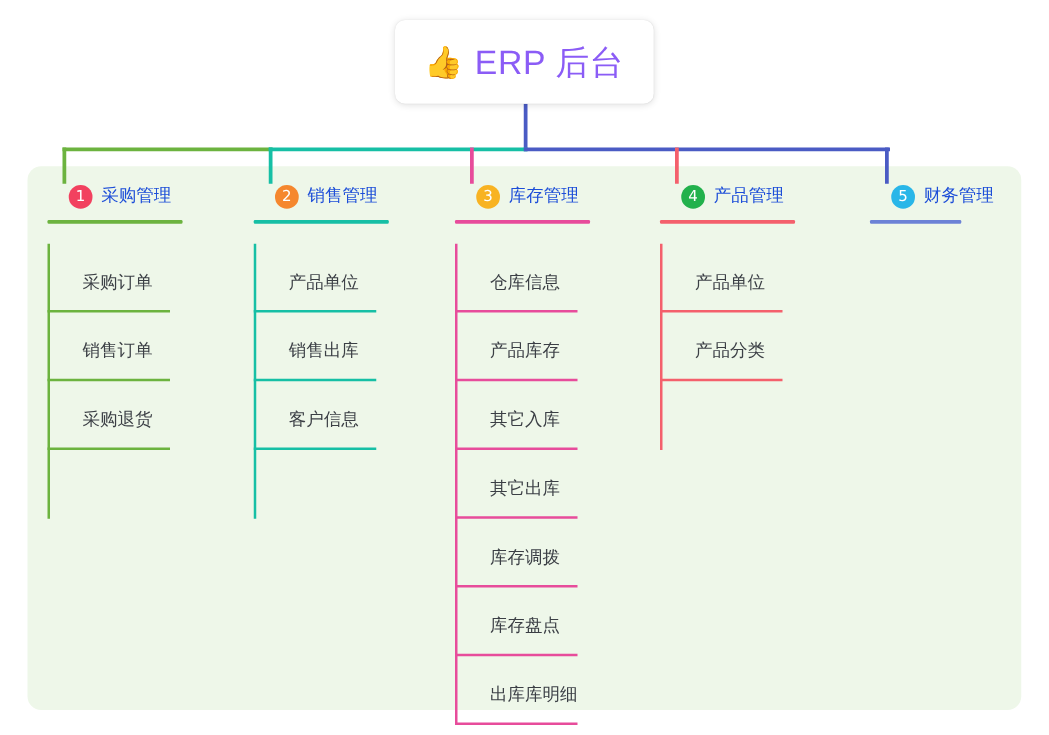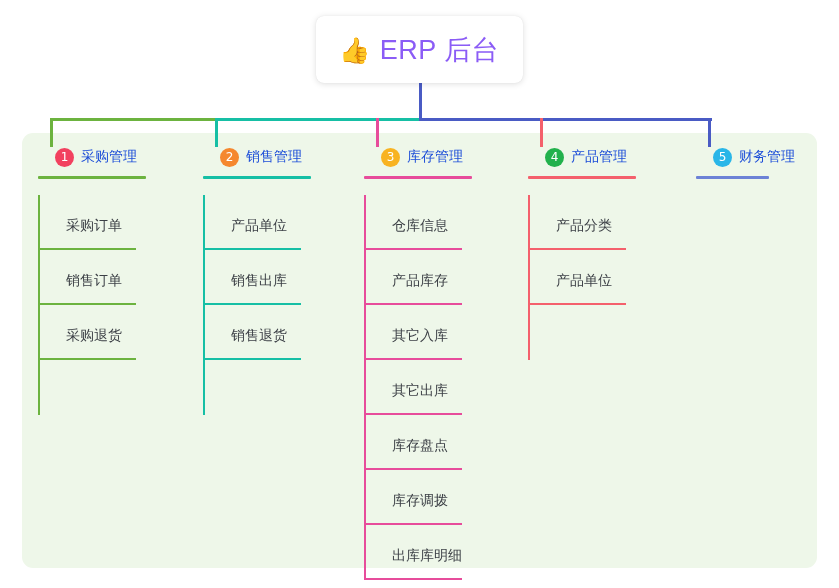--- a/index.html
+++ b/index.html
@@ -183,21 +183,21 @@
         <div class="spine" style="background: rgb(22, 191, 165); height: 220px;"></div>
         <div class="item">
           <span class="item-label">产品单位</span>
           <div class="item-rule" style="background: rgb(22, 191, 165); width: 98px;"></div>
         </div>
         <div class="item">
           <span class="item-label">销售出库</span>
           <div class="item-rule" style="background: rgb(22, 191, 165); width: 98px;"></div>
         </div>
         <div class="item">
-          <span class="item-label">销售退货</span>
+          <span class="item-label">客户信息</span>
           <div class="item-rule" style="background: rgb(22, 191, 165); width: 98px;"></div>
         </div>
       </div>
     </div>
     <div class="column" style="left: 364px; width: 160px;">
       <div class="col-head">
         <span class="badge" style="background: rgb(248, 179, 34);">3</span>
         <span class="col-title">库存管理</span>
       </div>
       <div class="head-rule" style="background: rgb(231, 76, 155); width: 108px; margin-left: 0px;"></div>
@@ -213,49 +213,49 @@
         </div>
         <div class="item">
           <span class="item-label">其它入库</span>
           <div class="item-rule" style="background: rgb(231, 76, 155); width: 98px;"></div>
         </div>
         <div class="item">
           <span class="item-label">其它出库</span>
           <div class="item-rule" style="background: rgb(231, 76, 155); width: 98px;"></div>
         </div>
         <div class="item">
+          <span class="item-label">库存调拨</span>
+          <div class="item-rule" style="background: rgb(231, 76, 155); width: 98px;"></div>
+        </div>
+        <div class="item">
           <span class="item-label">库存盘点</span>
-          <div class="item-rule" style="background: rgb(231, 76, 155); width: 98px;"></div>
-        </div>
-        <div class="item">
-          <span class="item-label">库存调拨</span>
           <div class="item-rule" style="background: rgb(231, 76, 155); width: 98px;"></div>
         </div>
         <div class="item">
           <span class="item-label">出库库明细</span>
           <div class="item-rule" style="background: rgb(231, 76, 155); width: 98px;"></div>
         </div>
       </div>
     </div>
     <div class="column" style="left: 528px; width: 160px;">
       <div class="col-head">
         <span class="badge" style="background: rgb(34, 177, 76);">4</span>
         <span class="col-title">产品管理</span>
       </div>
       <div class="head-rule" style="background: rgb(244, 96, 108); width: 108px; margin-left: 0px;"></div>
       <div class="items">
         <div class="spine" style="background: rgb(244, 96, 108); height: 165px;"></div>
         <div class="item">
+          <span class="item-label">产品单位</span>
+          <div class="item-rule" style="background: rgb(244, 96, 108); width: 98px;"></div>
+        </div>
+        <div class="item">
           <span class="item-label">产品分类</span>
           <div class="item-rule" style="background: rgb(244, 96, 108); width: 98px;"></div>
         </div>
-        <div class="item">
-          <span class="item-label">产品单位</span>
-          <div class="item-rule" style="background: rgb(244, 96, 108); width: 98px;"></div>
-        </div>
       </div>
     </div>
     <div class="column" style="left: 696px; width: 125px;">
       <div class="col-head">
         <span class="badge" style="background: rgb(41, 182, 232);">5</span>
         <span class="col-title">财务管理</span>
       </div>
       <div class="head-rule" style="background: rgb(108, 130, 214); width: 73px; margin-left: 0px;"></div>
     </div>
   </div>

